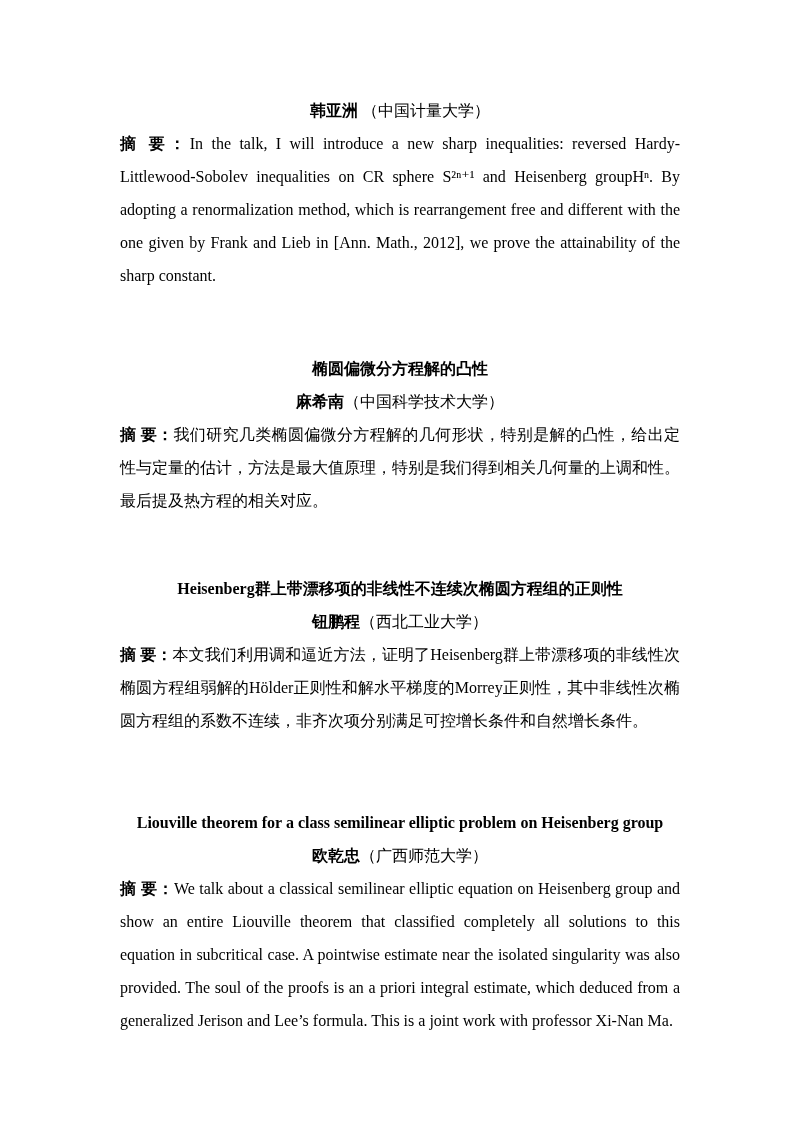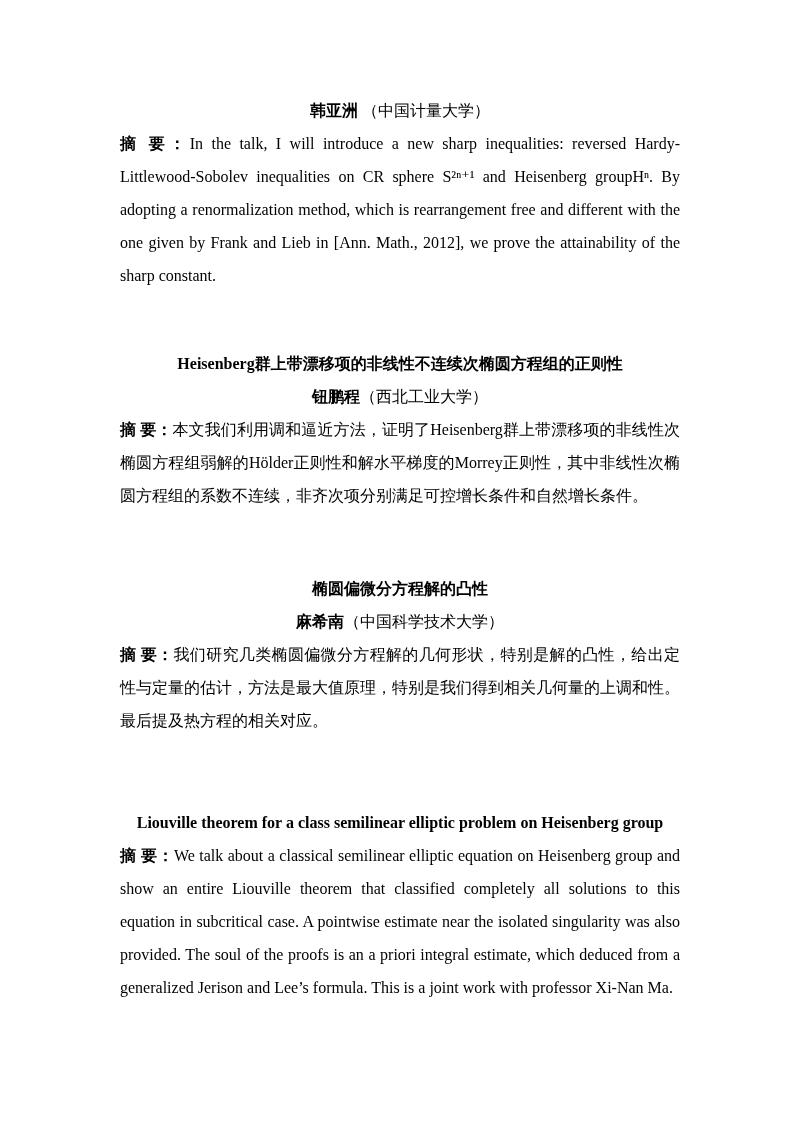--- a/index.html
+++ b/index.html
@@ -50,31 +50,32 @@
 
 <div class="page">
   <div class="content">
 
     <section class="abstract-section" id="section-1">
       <div class="sec-title"></div>
       <div class="sec-author"><span class="author-name">韩亚洲</span><span class="author-affiliation"> （中国计量大学）</span></div>
       <p class="abstract"><span class="label">摘 要：</span><span>In the talk, I will introduce a new sharp inequalities: reversed Hardy-Littlewood-Sobolev inequalities on CR sphere S²ⁿ⁺¹ and Heisenberg groupHⁿ. By adopting a renormalization method, which is rearrangement free and different with the one given by Frank and Lieb in [Ann. Math., 2012], we prove the attainability of the sharp constant.</span></p>
     </section>
 
+    <section class="abstract-section" id="section-2">
+      <div class="sec-title">椭圆偏微分方程解的凸性</div>
+      <div class="sec-author"><span class="author-name">麻希南</span><span class="author-affiliation">（中国科学技术大学）</span></div>
+      <p class="abstract"><span class="label">摘 要：</span><span>我们研究几类椭圆偏微分方程解的几何形状，特别是解的凸性，给出定性与定量的估计，方法是最大值原理，特别是我们得到相关几何量的上调和性。最后提及热方程的相关对应。</span></p>
+    </section>
+
     <section class="abstract-section" id="section-3">
       <div class="sec-title">Heisenberg群上带漂移项的非线性不连续次椭圆方程组的正则性</div>
       <div class="sec-author"><span class="author-name">钮鹏程</span><span class="author-affiliation">（西北工业大学）</span></div>
       <p class="abstract"><span class="label">摘 要：</span><span>本文我们利用调和逼近方法，证明了Heisenberg群上带漂移项的非线性次椭圆方程组弱解的Hölder正则性和解水平梯度的Morrey正则性，其中非线性次椭圆方程组的系数不连续，非齐次项分别满足可控增长条件和自然增长条件。</span></p>
     </section>
 
-    <section class="abstract-section" id="section-2">
-      <div class="sec-title">椭圆偏微分方程解的凸性</div>
-      <div class="sec-author"><span class="author-name">麻希南</span><span class="author-affiliation">（中国科学技术大学）</span></div>
-      <p class="abstract"><span class="label">摘 要：</span><span>我们研究几类椭圆偏微分方程解的几何形状，特别是解的凸性，给出定性与定量的估计，方法是最大值原理，特别是我们得到相关几何量的上调和性。最后提及热方程的相关对应。</span></p>
-    </section>
-
     <section class="abstract-section" id="section-4">
       <div class="sec-title">Liouville theorem for a class semilinear elliptic problem on Heisenberg group</div>
+      <div class="sec-author"><span class="author-name">欧乾忠</span><span class="author-affiliation">（广西师范大学）</span></div>
       <p class="abstract"><span class="label">摘 要：</span><span>We talk about a classical semilinear elliptic equation on Heisenberg group and show an entire Liouville theorem that classified completely all solutions to this equation in subcritical case. A pointwise estimate near the isolated singularity was also provided. The soul of the proofs is an a priori integral estimate, which deduced from a generalized Jerison and Lee’s formula. This is a joint work with professor Xi-Nan Ma.</span></p>
     </section>
 
   </div>
 </div>
 
 </body></html>

